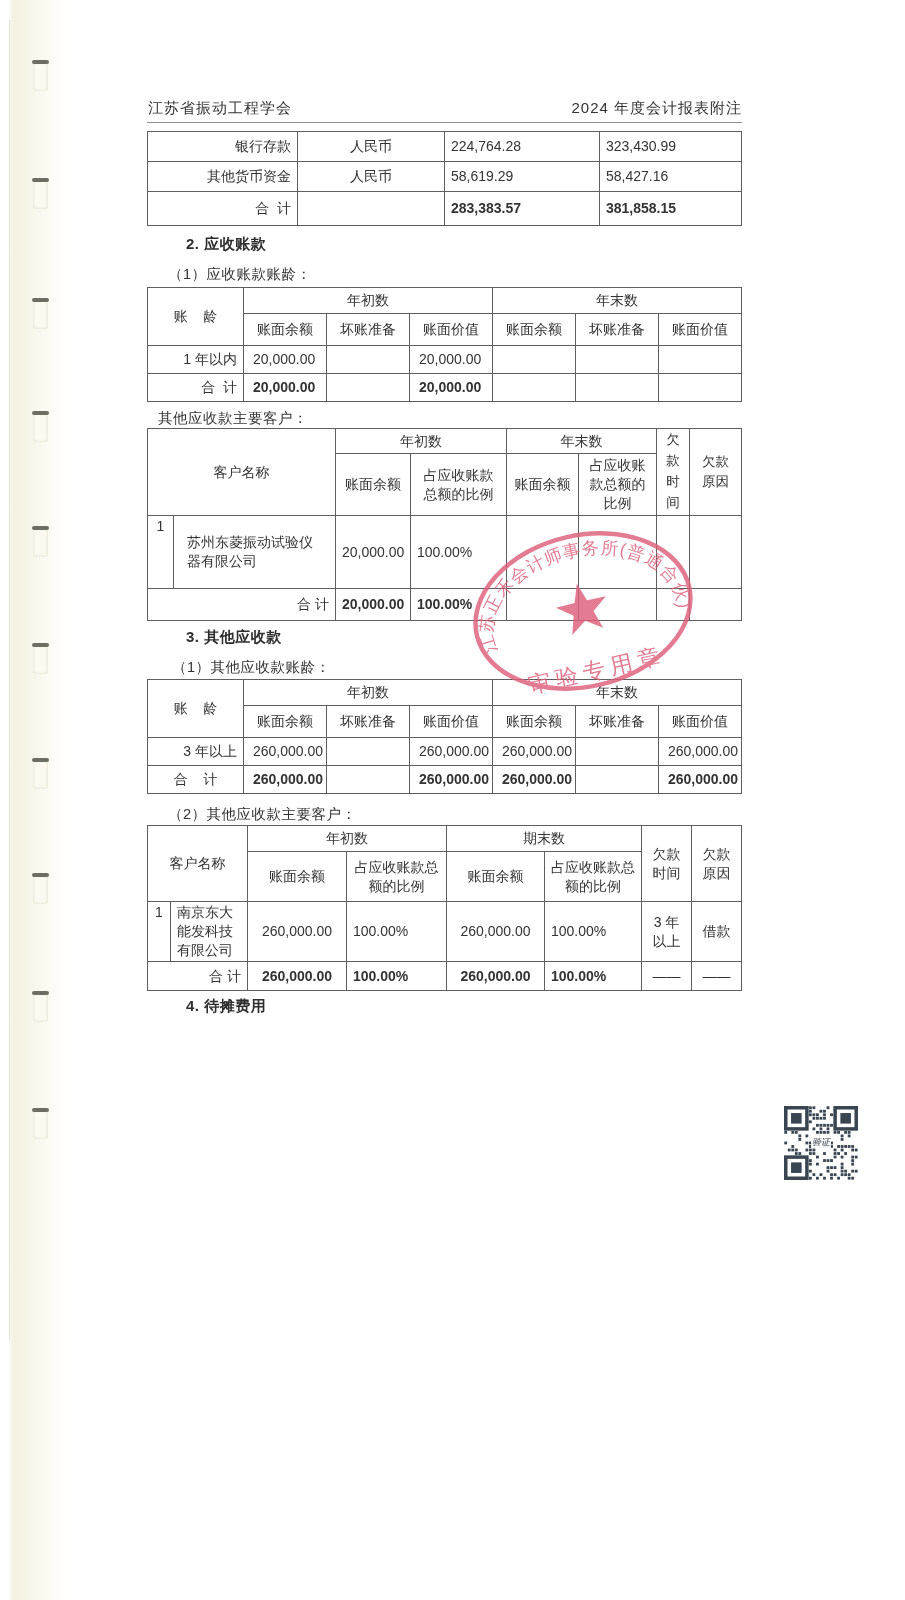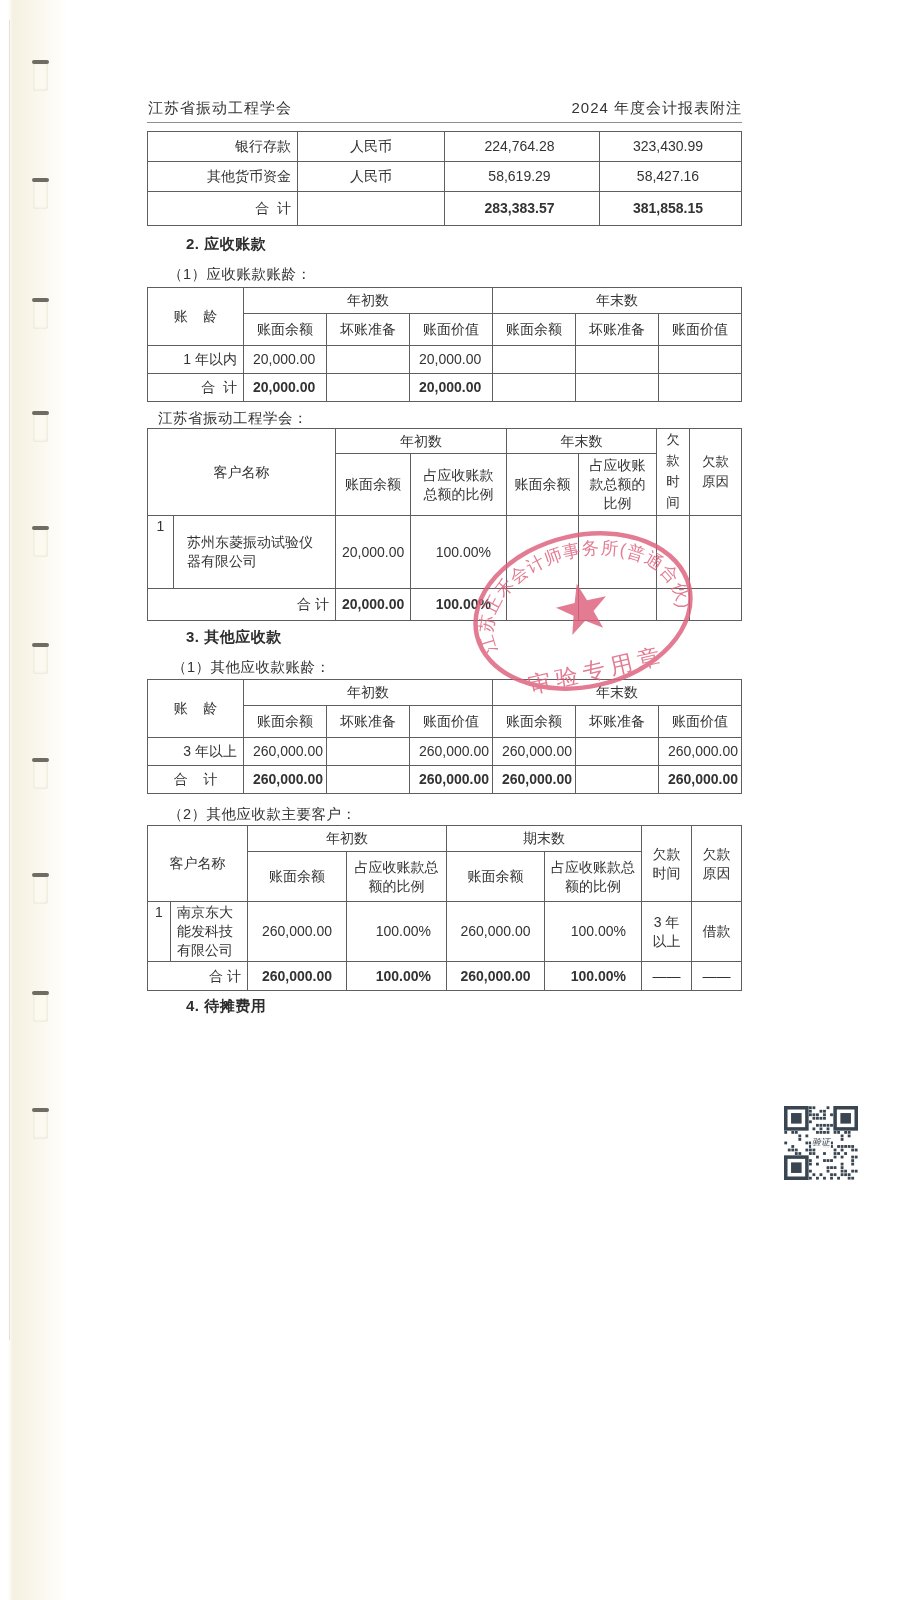--- a/index.html
+++ b/index.html
@@ -21,24 +21,24 @@
   .hdr-r{right:163px;top:99px;}
   .hdr-rule{position:absolute;left:147px;top:122px;width:595px;height:1px;background:#8f8f8f;}
   
   .sec{position:absolute;font-size:15px;font-weight:bold;color:#2e2e2e;letter-spacing:.5px;}
   .sub{position:absolute;font-size:14.5px;color:#333;letter-spacing:.5px;}
   
   .tbl{position:absolute;border-collapse:collapse;table-layout:fixed;font-size:14px;color:#333;}
   .tbl td{border:1px solid #5e5e5e;padding:1px 6px;vertical-align:middle;line-height:1.35;overflow:hidden;}
   .c{text-align:center;}
   .b{font-weight:bold;}
-  .num-r{text-align:center;padding-right:11px !important;}
+  .num-r{text-align:left;padding-right:11px !important;}
   .num-l{padding-left:9px !important;}
   .num-c{text-align:center;}
-  .pct{text-align:right;padding-right:15px !important;}
+  .pct{text-align:left;padding-right:15px !important;}
   .gap{white-space:pre;}
   .lbl{padding-left:10px !important;text-align:right;}
   .vtxt{width:16px;margin:0 auto;line-height:1.55;text-align:center;font-size:13.5px;}
   .w30{width:32px;margin:0 auto;text-align:center;font-size:13.5px;line-height:1.5;}
   .name{padding:2px 10px 2px 13px !important;}
   
   .stamp{position:absolute;left:466px;top:521px;width:234px;height:180px;
     transform:rotate(-13deg);opacity:.82;pointer-events:none;z-index:5;}
   
   .qr{position:absolute;left:784px;top:1106px;width:74px;height:74px;z-index:4;font-style:italic;}
@@ -138,21 +138,21 @@
       <td class="num-l b">20,000.00</td>
       <td></td>
       <td class="num-l b">20,000.00</td>
       <td></td>
       <td></td>
       <td></td>
     </tr>
   </tbody>
     </table>
 
-  <div class="sub" style="left:158px;top:409px">江苏省振动工程学会：</div>
+  <div class="sub" style="left:158px;top:409px">其他应收款主要客户：</div>
 
   <table class="tbl" style="left:147px;top:428px;width:594px;">
     <colgroup>
         <col style="width:26px">
         <col style="width:162px">
         <col style="width:75px">
         <col style="width:96px">
         <col style="width:72px">
         <col style="width:78px">
         <col style="width:33px">

